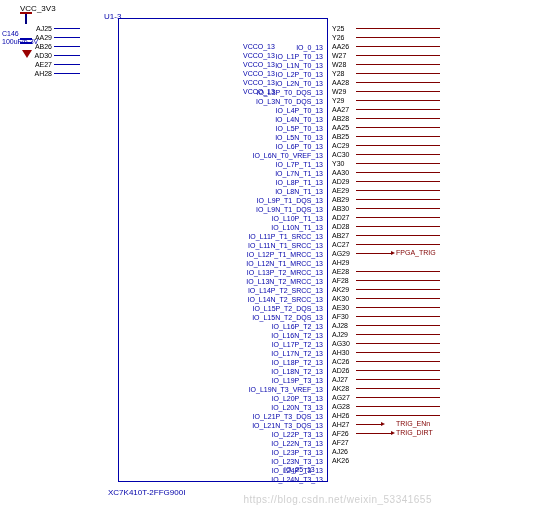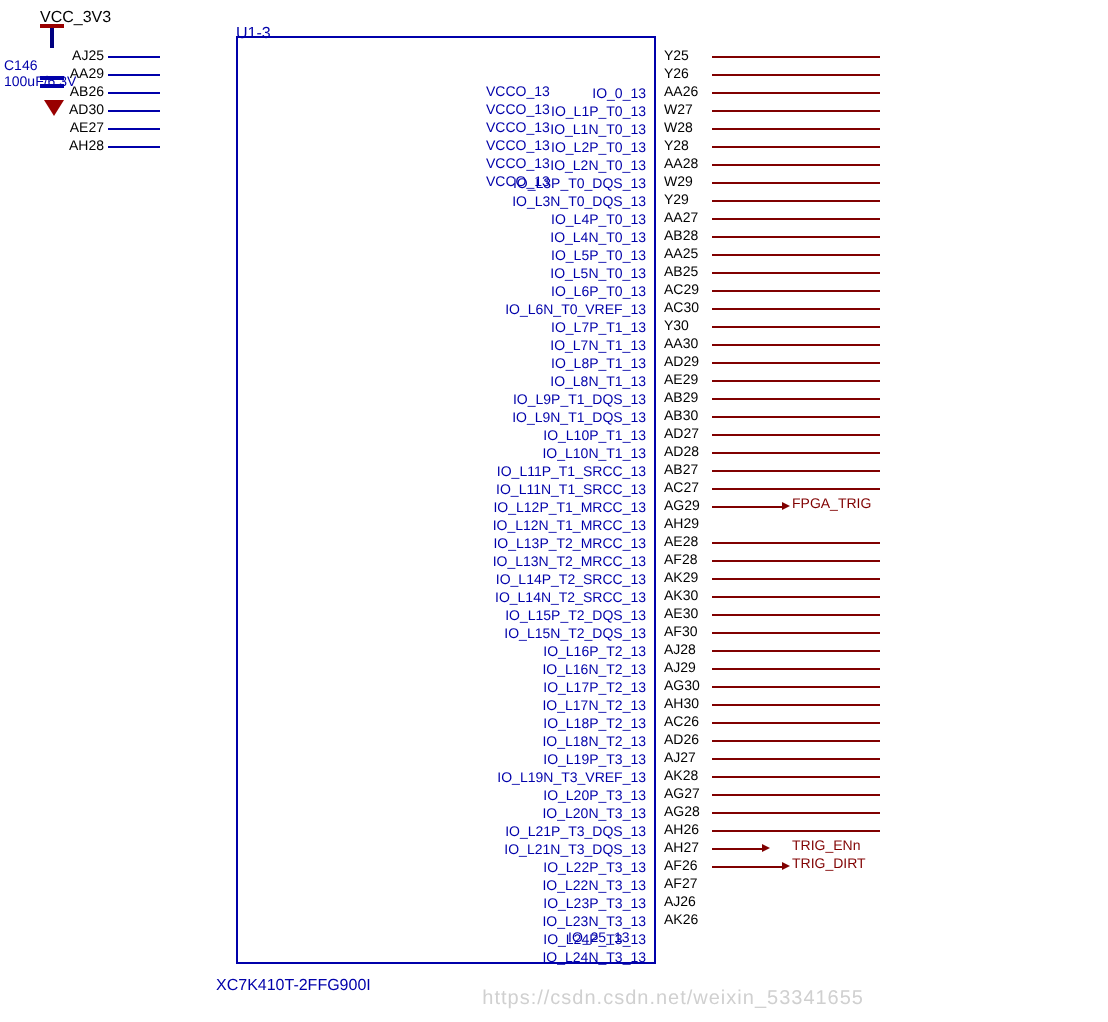--- a/index.html
+++ b/index.html
@@ -18,21 +18,21 @@
   .gnd { position: absolute; top: 50px; left: 22px; width: 0; height: 0; border-left: 5px solid transparent; border-right: 5px solid transparent; border-top: 8px solid #900; }
 
   
   .pwr-net { position: absolute; top: 24px; left: 32px; width: 48px; }
   .pwr-row { display: flex; align-items: center; height: 9px; }
   .pwr-wire { width: 30px; height: 1px; background: #0000aa; }
   .pwr-pin { color: #000; min-width: 22px; text-align: right; padding-right: 2px; }
 
   
   .ic-box { position: absolute; top: 18px; left: 118px; width: 210px; height: 464px; border: 1.5px solid #0000aa; }
-  .ic-ref { position: absolute; top: 12px; left: 118px; color: #0000aa; font-size: 8px; }
+  .ic-ref { position: absolute; top: 12px; left: 104px; color: #0000aa; font-size: 8px; }
   .ic-part { position: absolute; top: 488px; left: 108px; color: #0000aa; font-size: 8px; }
 
   .vcco-col { position: absolute; top: 24px; left: 124px; color: #0000aa; }
   .vcco-col .r { height: 9px; }
 
   
   .io-col { position: absolute; top: 24px; right: 4px; text-align: right; color: #0000aa; }
   .io-col .r { height: 9px; line-height: 9px; white-space: nowrap; }
 
   
@@ -403,14 +403,14 @@
       <div class="net-row empty">
         <span class="net-wire"></span>
         <span class="net-label"></span>
       </div>
       <div class="net-row empty">
         <span class="net-wire"></span>
         <span class="net-label"></span>
       </div>
     </div>
 
-  <div class="watermark">https://csdn.csdn.net/weixin_53341655</div>
+  <div class="watermark">https://blog.csdn.net/weixin_53341655</div>
 </div>
 
 </body></html>

